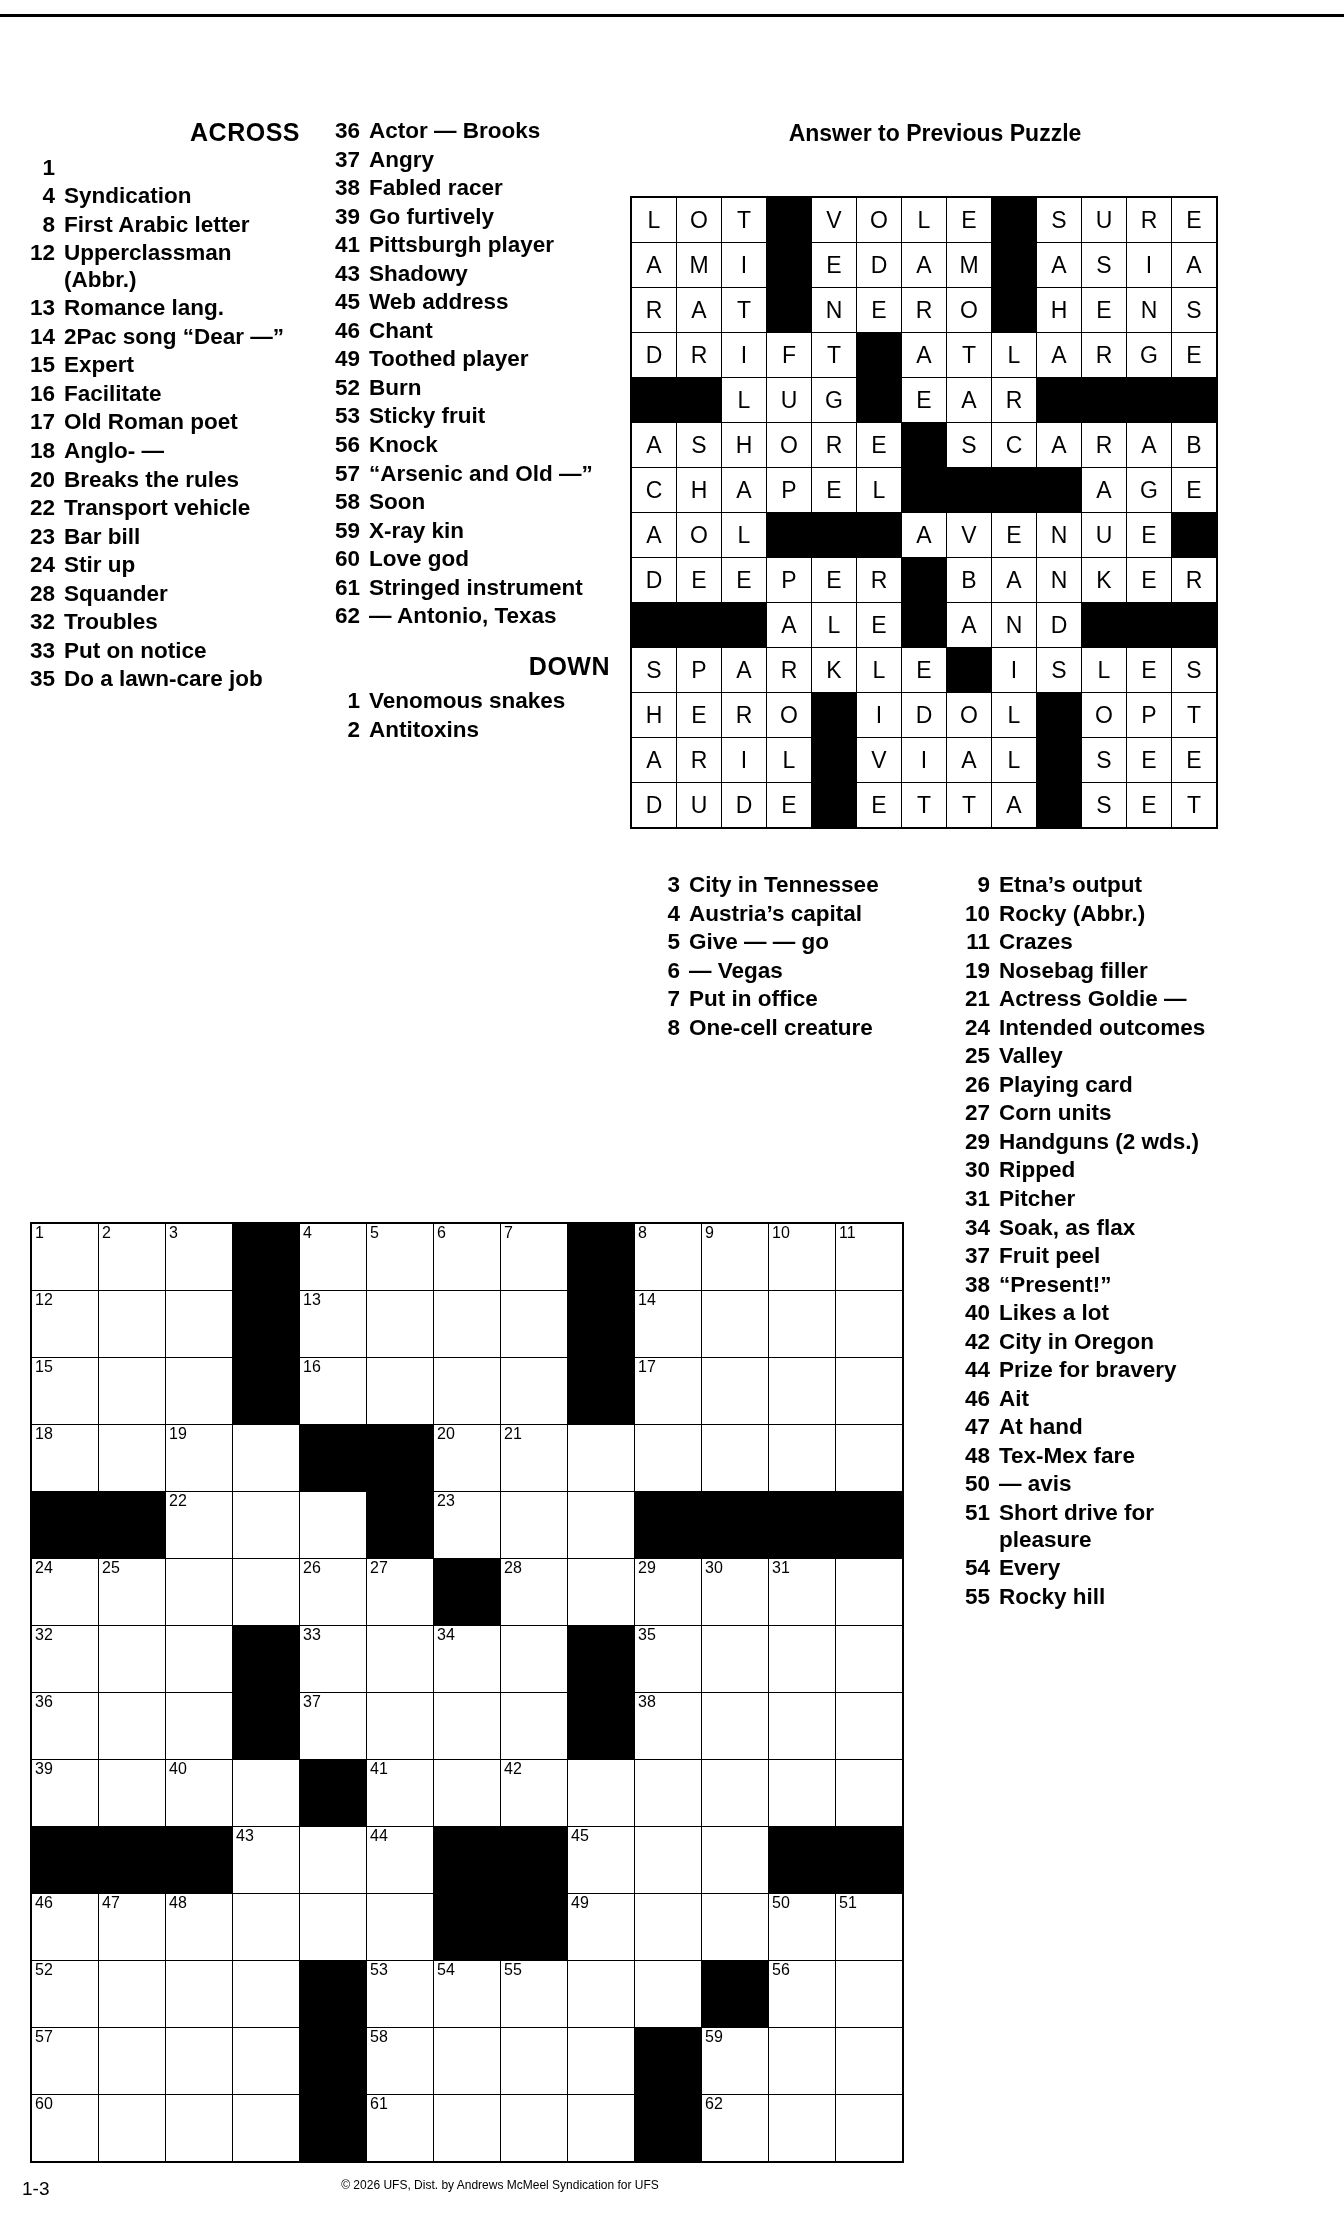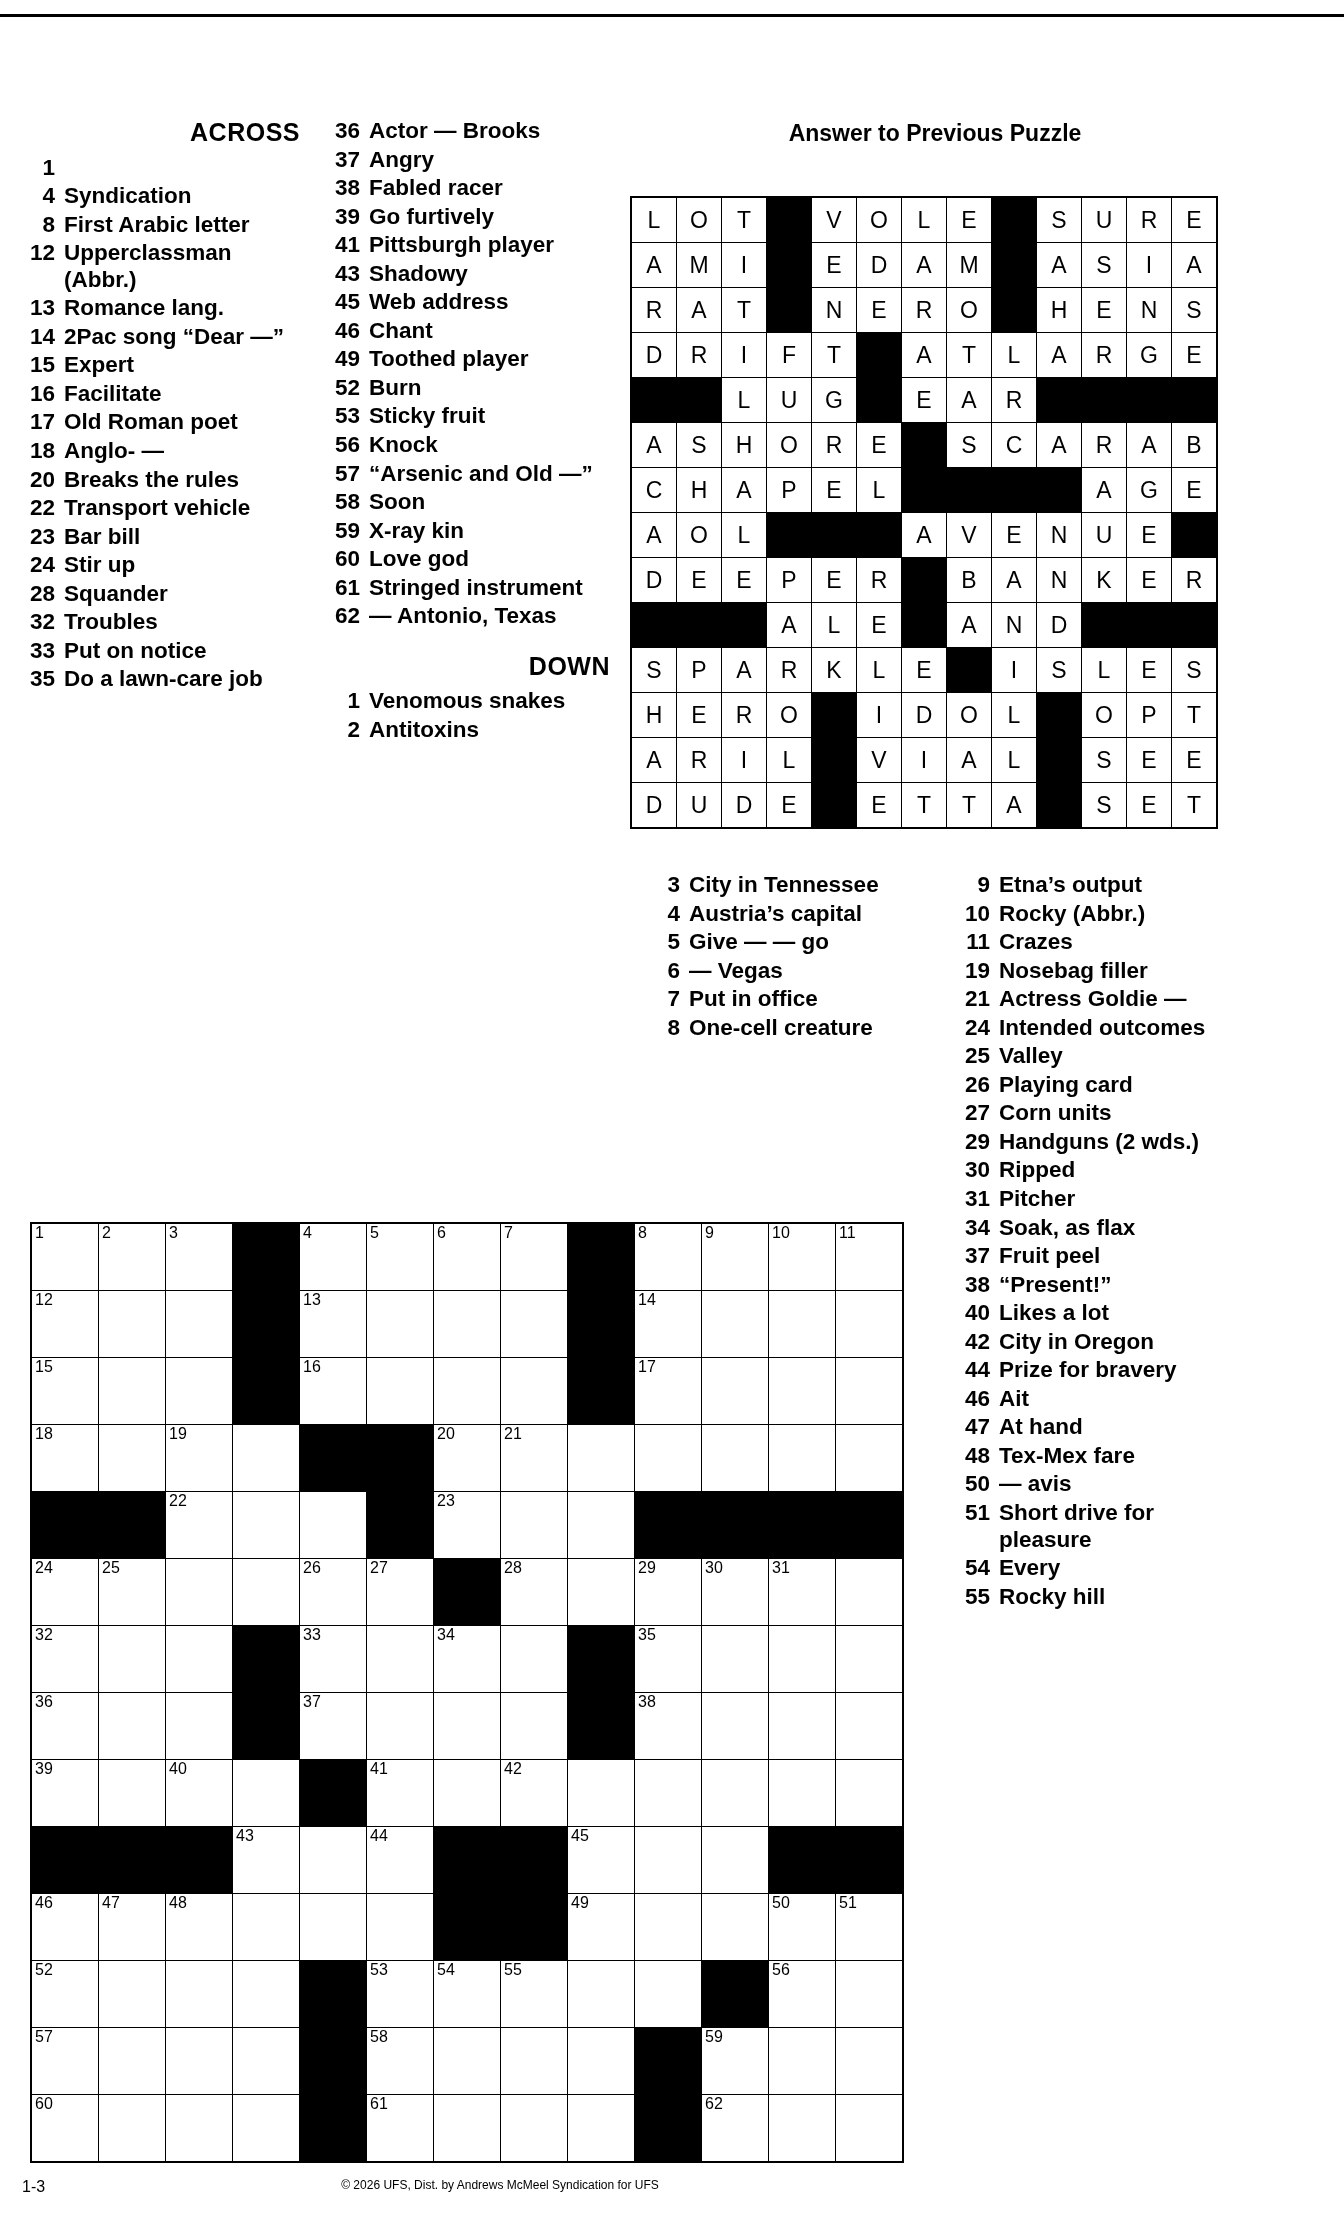--- a/index.html
+++ b/index.html
@@ -125,21 +125,21 @@
     top: 1px;
     font-size: 16px;
     font-weight: normal;
     line-height: 1;
   }
 
   .footer-left {
     position: absolute;
     left: 22px;
     top: 2178px;
-    font-size: 16px;
+    font-size: 19px;
   }
   .footer-center {
     position: absolute;
     left: 0;
     top: 2178px;
     width: 1000px;
     text-align: center;
     font-size: 12px;
   }
 </style>

